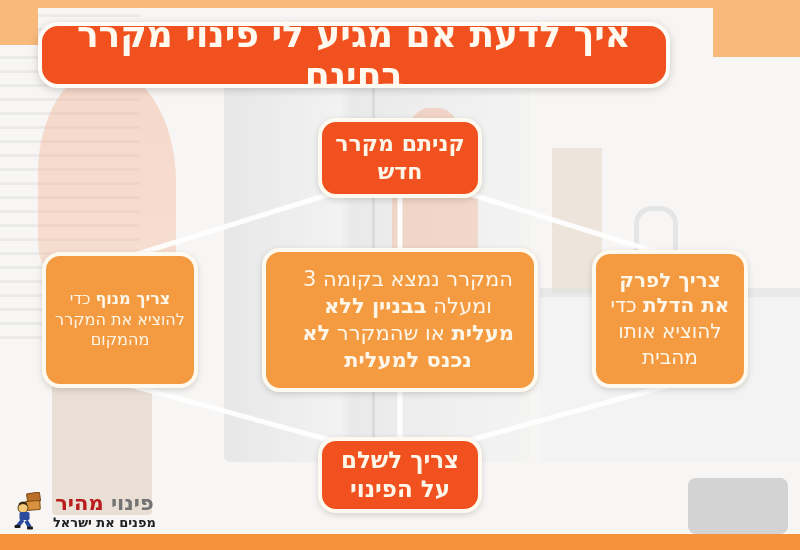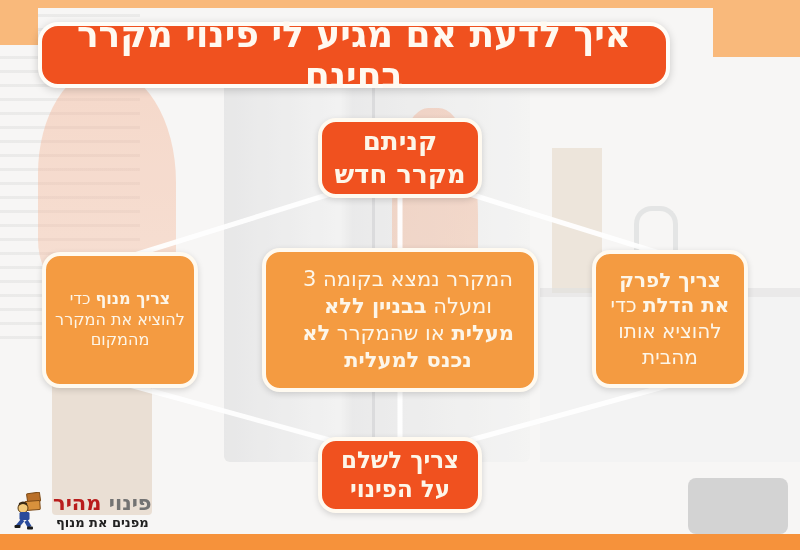--- a/index.html
+++ b/index.html
@@ -45,21 +45,21 @@
   
   .node{
     position:absolute;z-index:2;box-sizing:border-box;
     border:4px solid #fffaf0;border-radius:18px;
     display:flex;align-items:center;justify-content:center;
     text-align:center;color:#fdf6e9;line-height:1.28;padding:6px 8px;
     box-shadow:0 2px 6px rgba(0,0,0,.15);
   }
   .deep{background:#f0511f;}
   .light{background:#f49b41;}
-  .node-start{left:318px;top:118px;width:164px;height:80px;font-size:26px;font-weight:600;}
+  .node-start{left:318px;top:118px;width:164px;height:80px;font-size:22px;font-weight:600;}
   .node-crane{left:42px;top:252px;width:156px;height:136px;font-size:16px;}
   .node-floor{left:262px;top:248px;width:276px;height:144px;font-size:21px;padding-left:24px;}
   .node-door{left:592px;top:250px;width:156px;height:138px;font-size:20px;}
   .node-result{left:318px;top:437px;width:164px;height:76px;font-size:23px;font-weight:bold;}
   .seg-b{font-weight:bold;}
   .seg-r{font-weight:normal;}
   
   .footer-bar{position:absolute;z-index:2;left:0;top:534px;width:800px;height:16px;background:#f6923b;}
   .logo{position:absolute;z-index:3;left:14px;top:492px;display:flex;align-items:center;gap:5px;}
   .logo-text{direction:rtl;text-align:center;}
@@ -140,17 +140,17 @@
         <path d="M13.5 27.5 L17.5 34 L14 36 L10.5 30 Z" fill="#2a4b9b"></path>
         <rect x="0.5" y="33" width="6" height="3" rx="1" fill="#1a1a1a"></rect>
         <rect x="13" y="34.5" width="6" height="3" rx="1" fill="#1a1a1a"></rect>
       </g>
     </svg>
     <div class="logo-text">
       <div class="brand" dir="rtl">
         <span class="brand-first">פינוי</span>
         <span class="brand-second">מהיר</span>
       </div>
-      <div class="tagline" dir="rtl">מפנים את מנוף</div>
+      <div class="tagline" dir="rtl">מפנים את ישראל</div>
     </div>
   </div>
 
 </div>
 
 </body></html>

